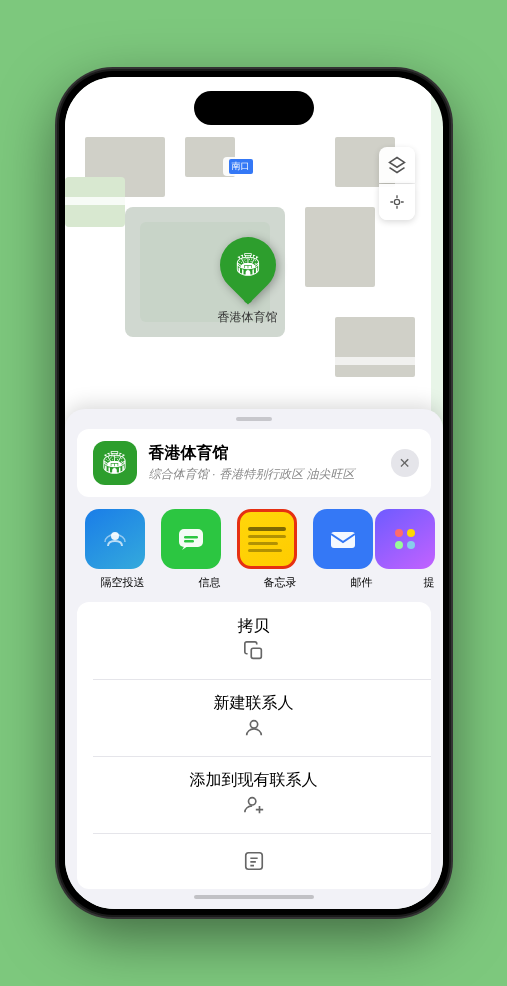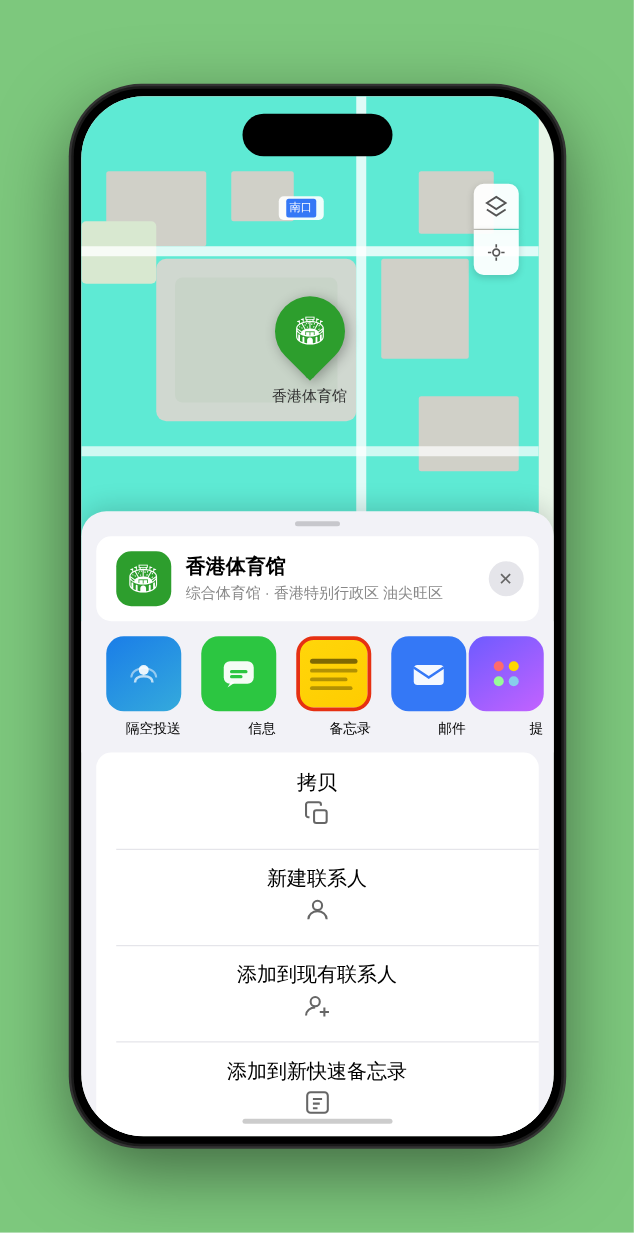--- a/index.html
+++ b/index.html
@@ -118,21 +118,21 @@
       width: 80%;
     }
 
     
     .map-area {
       position: absolute;
       top: 0;
       left: 0;
       right: 12px;
       height: 420px;
-      background: #5eead4;
+      background: #ffffff;
       overflow: hidden;
     }
 
     .map-bg {
       position: absolute;
       top: 0;
       left: 0;
       right: 0;
       bottom: 0;
     }
@@ -288,20 +288,21 @@
     .venue-name {
       font-size: 16px;
       font-weight: 600;
       color: #000;
     }
 
     .venue-subtitle {
       font-size: 12px;
       color: #888;
       margin-top: 2px;
+      font-style: italic;
     }
 
     .venue-close {
       width: 28px;
       height: 28px;
       background: #e5e5ea;
       border-radius: 50%;
       display: flex;
       align-items: center;
       justify-content: center;
@@ -579,21 +580,20 @@
             <svg width="22" height="22" viewBox="0 0 24 24" fill="none" stroke="#666" stroke-width="1.8">
               <circle cx="10" cy="8" r="4"></circle>
               <path d="M2 20c0-4 3.6-7 8-7"></path>
               <line x1="18" y1="13" x2="18" y2="21"></line>
               <line x1="14" y1="17" x2="22" y2="17"></line>
             </svg>
           </div>
         </div>
 
         <div class="action-item">
-          <span class="action-label">添加到新快速备忘录</span>
           <div class="action-icon">
             <svg width="22" height="22" viewBox="0 0 24 24" fill="none" stroke="#666" stroke-width="1.8">
               <rect x="3" y="3" width="18" height="18" rx="3"></rect>
               <line x1="8" y1="9" x2="16" y2="9"></line>
               <line x1="8" y1="13" x2="14" y2="13"></line>
               <line x1="8" y1="17" x2="12" y2="17"></line>
             </svg>
           </div>
         </div>
 

